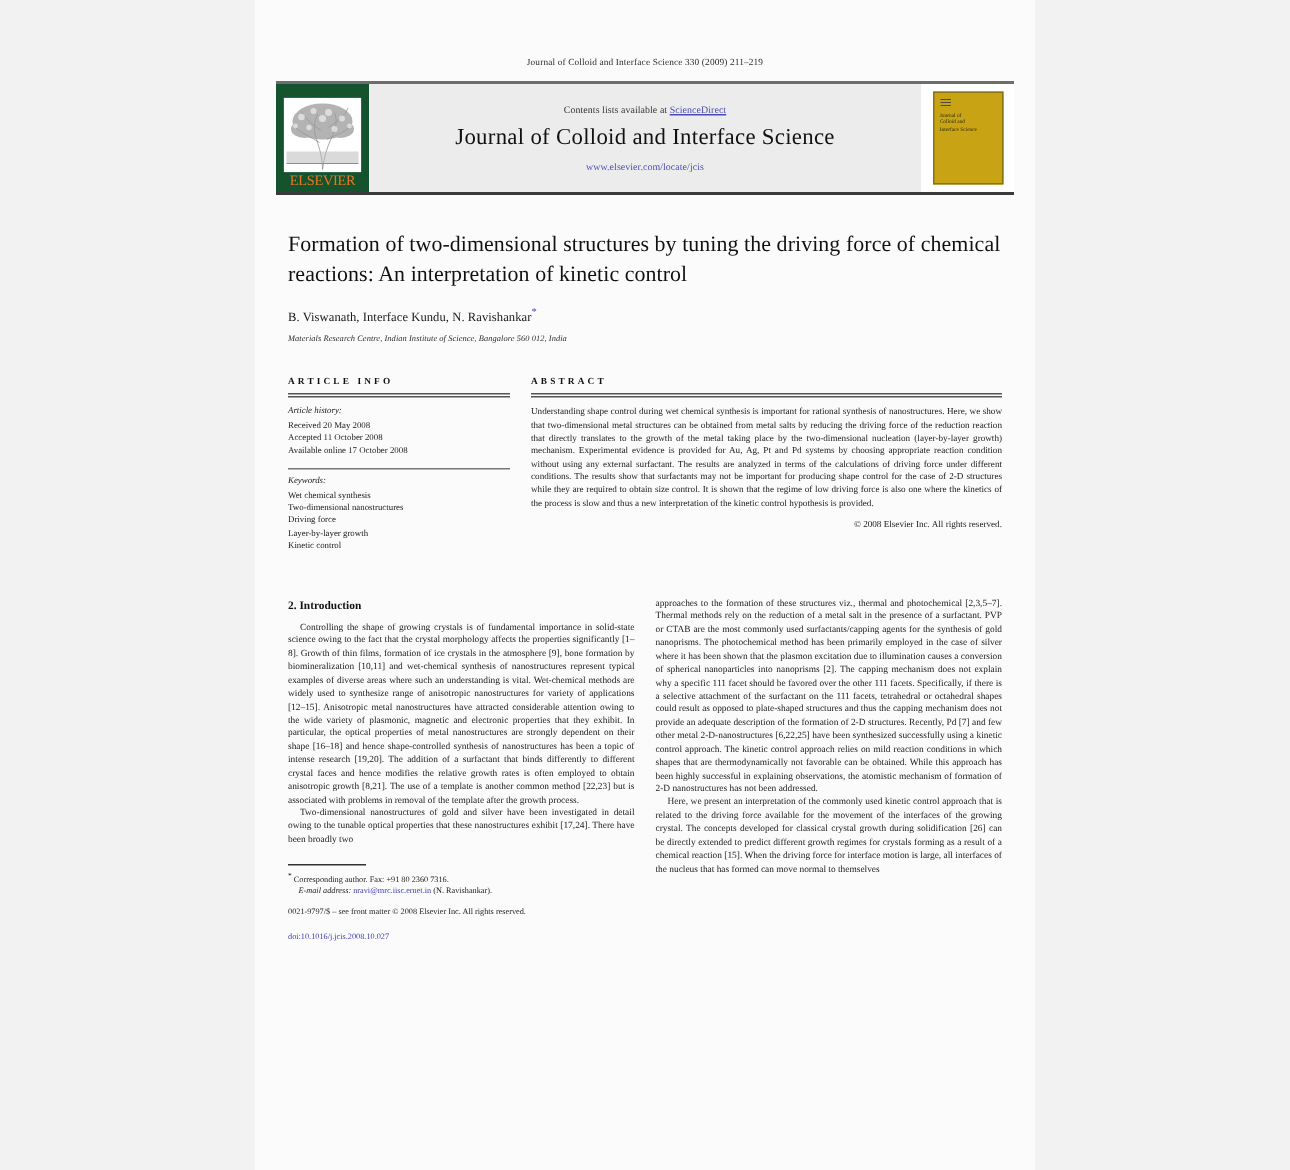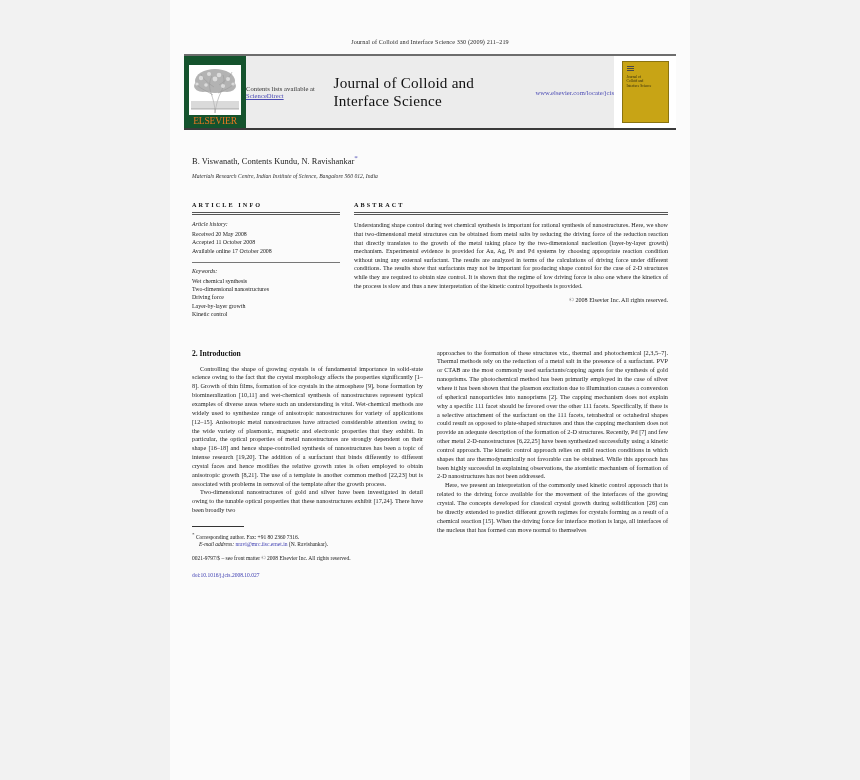--- a/index.html
+++ b/index.html
@@ -69,21 +69,21 @@
     font-size: 9.6px;
     letter-spacing: -0.2px;
     color: #e87722;
     font-weight: 400;
     line-height: 11px;
   }
   .masthead-center {
     flex: 1 1 auto;
     background: #ececec;
     display: flex;
-    flex-direction: row;
+    flex-direction: column;
     align-items: center;
     justify-content: center;
     gap: 2px;
   }
   .contents-line {
     font-size: 6.6px;
     color: #333;
     letter-spacing: 0.05px;
   }
   .contents-line .sd {
@@ -342,22 +342,23 @@
               <div>Colloid and</div>
               <div>Interface Science</div>
             </div>
           </div>
         </div>
       </div>
       <div class="masthead-rule"></div>
     </div>
 
     <div class="titleblock">
+      <h1 class="paper-title">Formation of two-dimensional structures by tuning the driving force of chemical reactions: An interpretation of kinetic control</h1>
       <div class="authors">
-        <span>B. Viswanath, Contents Kundu, N. Ravishankar</span><span class="star">*</span>
+        <span>B. Viswanath, Interface Kundu, N. Ravishankar</span><span class="star">*</span>
       </div>
       <div class="affiliation">Materials Research Centre, Indian Institute of Science, Bangalore 560 012, India</div>
     </div>
 
     <div class="infoabs">
       <div class="col-info">
         <div class="sechead">ARTICLE INFO</div>
         <div class="rule-dbl"></div>
         <div class="info-label">Article history:</div>
         <div class="info-line">Received 20 May 2008</div>

